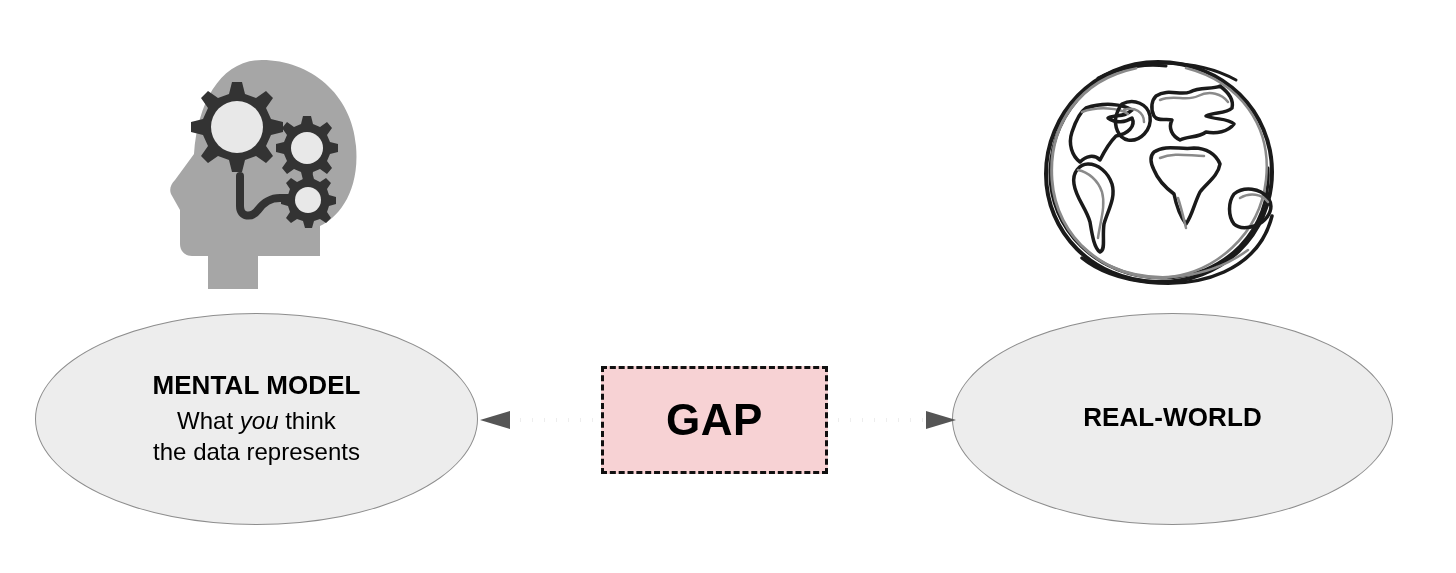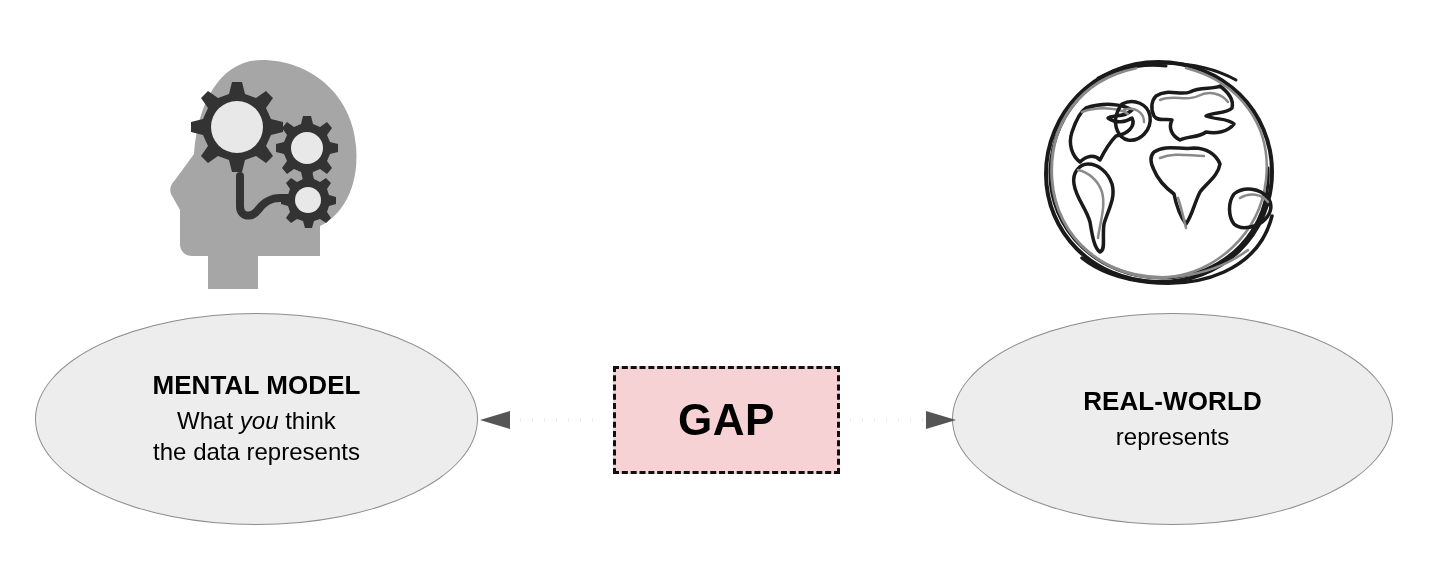--- a/index.html
+++ b/index.html
@@ -67,21 +67,20 @@
     left: 601px;
     top: 366px;
     width: 227px;
     height: 108px;
     box-sizing: border-box;
     background: #f7d2d4;
     border: 3px dashed #101010;
     display: flex;
     align-items: center;
     justify-content: center;
-    margin-left: 12px;
   }
   #gap-label {
     font-size: 44px;
     font-weight: bold;
     color: #000000;
     letter-spacing: 0.5px;
   }
 
   
   .connector {
@@ -194,21 +193,20 @@
   </div>
 
   <div id="ellipse-mental-model" class="ellipse">
     <div class="ellipse-title">MENTAL MODEL</div>
     <div class="ellipse-line"><span>What </span><span class="it">you</span><span> think</span></div>
     <div class="ellipse-line">the data represents</div>
   </div>
 
   <div id="ellipse-real-world" class="ellipse">
     <div class="ellipse-title">REAL-WORLD</div>
-    <div class="ellipse-line">represents</div>
   </div>
 
   <svg id="connector-left" class="connector" viewBox="0 0 126 18" width="126" height="18">
     <line x1="30" y1="9" x2="126" y2="9" stroke="#555555" stroke-width="4" stroke-dasharray="0.1 12" stroke-linecap="butt"></line>
     <polygon points="2,9 32,0 32,18" fill="#555555"></polygon>
   </svg>
 
   <svg id="connector-right" class="connector" viewBox="0 0 132 18" width="132" height="18">
     <line x1="0" y1="9" x2="100" y2="9" stroke="#555555" stroke-width="4" stroke-dasharray="0.1 12" stroke-linecap="butt"></line>
     <polygon points="130,9 100,0 100,18" fill="#555555"></polygon>

